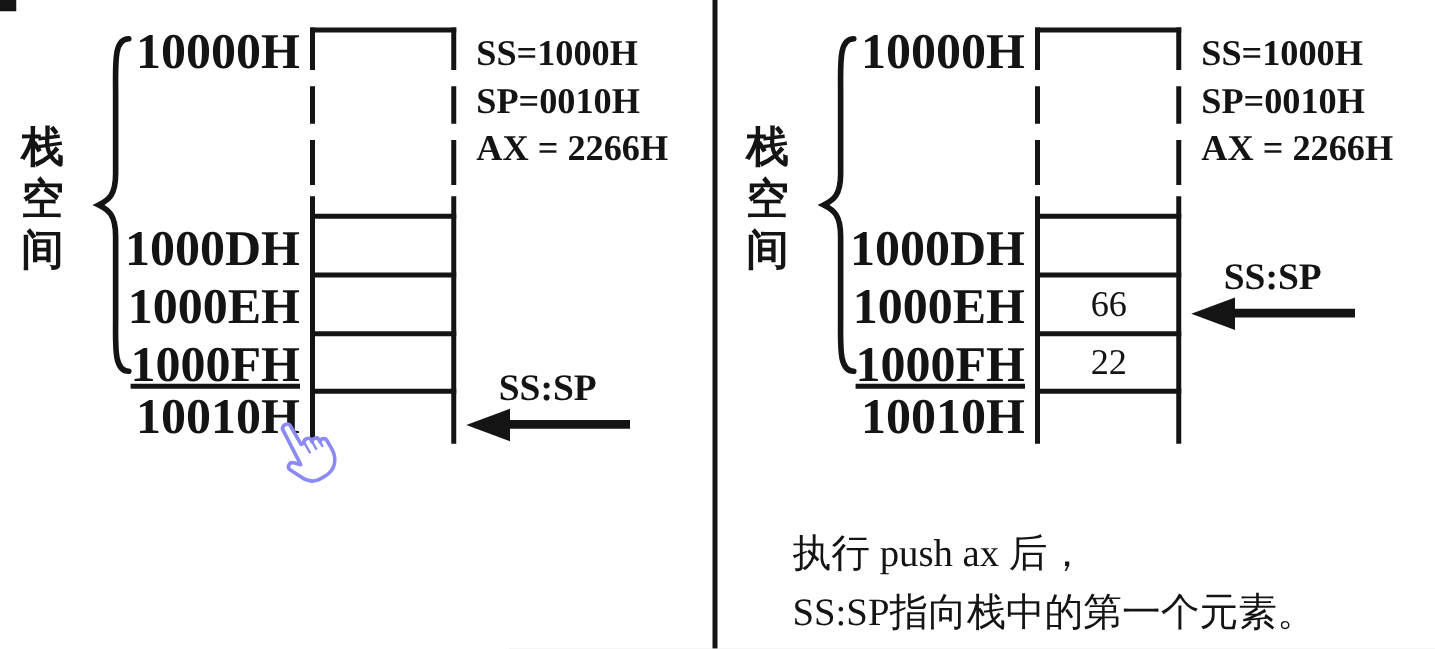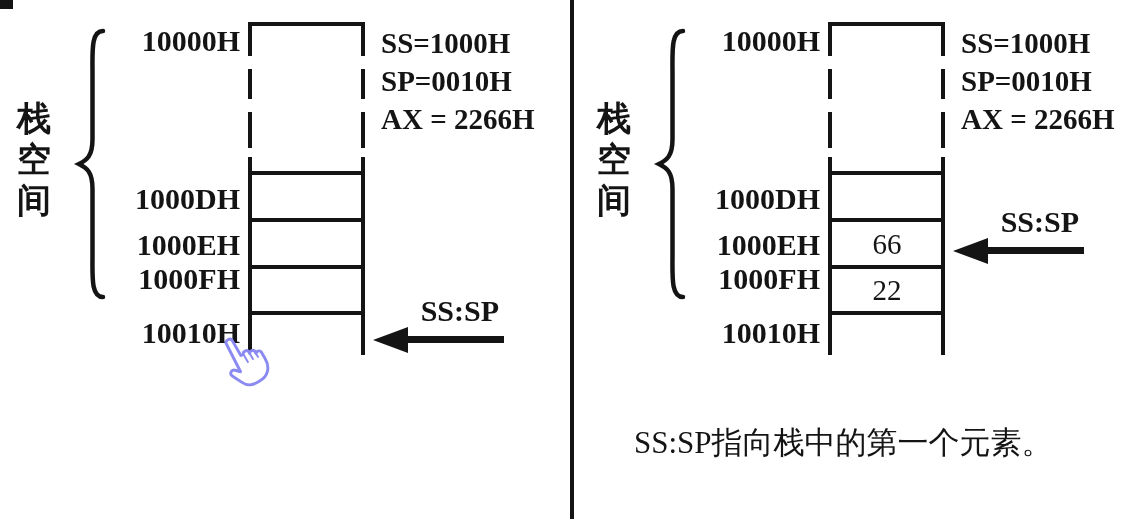--- a/index.html
+++ b/index.html
@@ -24,23 +24,23 @@
   .zlabel{
     position:absolute;left:13px;top:98px;width:42px;
     font-weight:bold;font-size:34px;line-height:41px;
     word-break:break-all;text-align:center;
   }
   .brace{position:absolute;left:74px;top:28px;width:32px;height:272px;}
 
   
   .addr{
     position:absolute;left:90px;width:150px;text-align:right;
-    font-weight:bold;font-size:30px;line-height:32px;white-space:nowrap;
-  }
-  .a-top{top:25px;} .a-0{top:183px;} .a-1{top:229px;} .a-2{top:263px;} .a-3{top:317px;}
+    font-weight:bold;font-size:40px;line-height:32px;white-space:nowrap;
+  }
+  .a-top{top:25px;} .a-0{top:183px;} .a-1{top:229px;} .a-2{top:276px;text-decoration:underline;} .a-3{top:317px;}
 
   
   .ln{position:absolute;background:var(--ink);}
   .cap   {left:248px;top:22px;width:117px;height:4px;}
   .stub-l{left:248px;top:22px;width:4px;height:34px;}
   .stub-r{left:361px;top:22px;width:4px;height:34px;}
   .d1l{left:248px;top:69px;width:4px;height:30px;}
   .d1r{left:361px;top:69px;width:4px;height:30px;}
   .d2l{left:248px;top:112px;width:4px;height:36px;}
   .d2r{left:361px;top:112px;width:4px;height:36px;}
@@ -61,21 +61,21 @@
   
   .regs{
     position:absolute;left:381px;top:24px;
     font-weight:bold;font-size:29px;line-height:38px;white-space:nowrap;
   }
 
   
   .ssp{position:absolute;left:373px;width:131px;}
   .p0 .ssp{top:295px;} .p1 .ssp{top:206px;}
   .ssp-label{
-    margin-left:26px;width:100px;text-align:right;
+    margin-left:26px;width:100px;text-align:left;
     font-weight:bold;font-size:30px;line-height:31px;
   }
   .arrow{display:flex;align-items:center;height:27px;}
   .head{width:0;height:0;border-top:13px solid transparent;
         border-bottom:13px solid transparent;border-right:35px solid var(--ink);}
   .shaft{flex:1;height:7px;background:var(--ink);}
 
   
   .caption{position:absolute;left:54px;top:419px;font-size:31px;line-height:47px;white-space:nowrap;}
 
@@ -188,17 +188,18 @@
 
     <div class="ssp">
       <div class="ssp-label">SS:SP</div>
       <div class="arrow">
         <span class="head"></span>
         <span class="shaft"></span>
       </div>
     </div>
 
     <div class="caption">
+      <div>执行 push ax 后，</div>
       <div>SS:SP指向栈中的第一个元素。</div>
     </div>
   </div>
 
 </div>
 
 </body></html>

